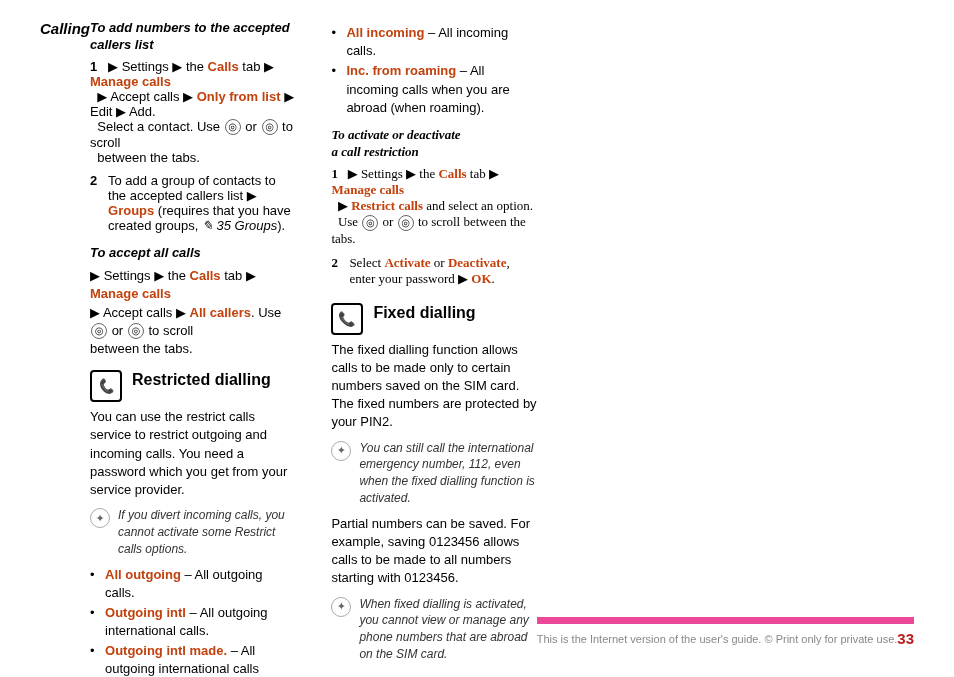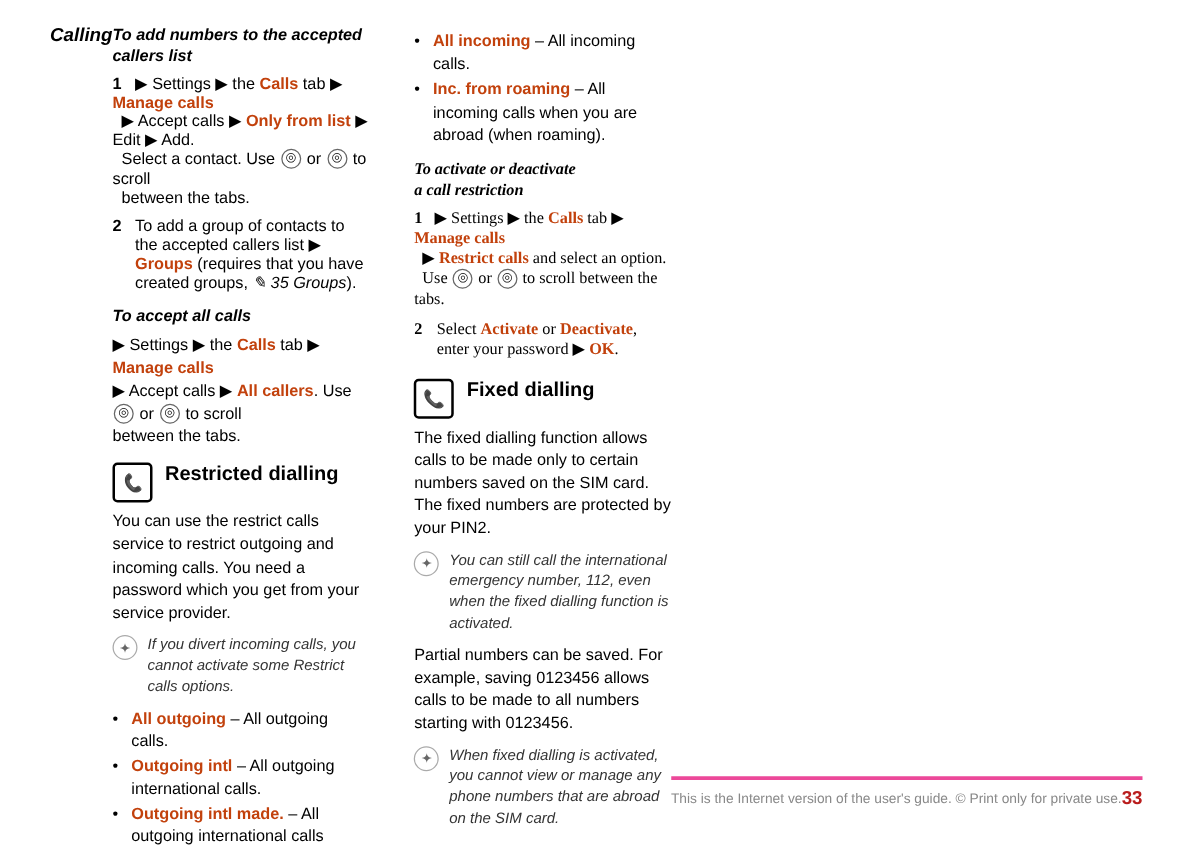--- a/index.html
+++ b/index.html
@@ -128,21 +128,21 @@
       flex-shrink: 0;
       margin-top: 1px;
     }
     .note-text {
       font-style: italic;
       font-size: 12px;
       color: #333;
       line-height: 1.4;
     }
     .footer-area {
-      border-top: 3px solid #ec4899;
+      border-top: 7px solid #ec4899;
       padding-top: 6px;
       display: flex;
       justify-content: space-between;
       align-items: center;
       margin-top: auto;
     }
     .footer-text {
       font-size: 11px;
       color: #888;
       text-align: center;

